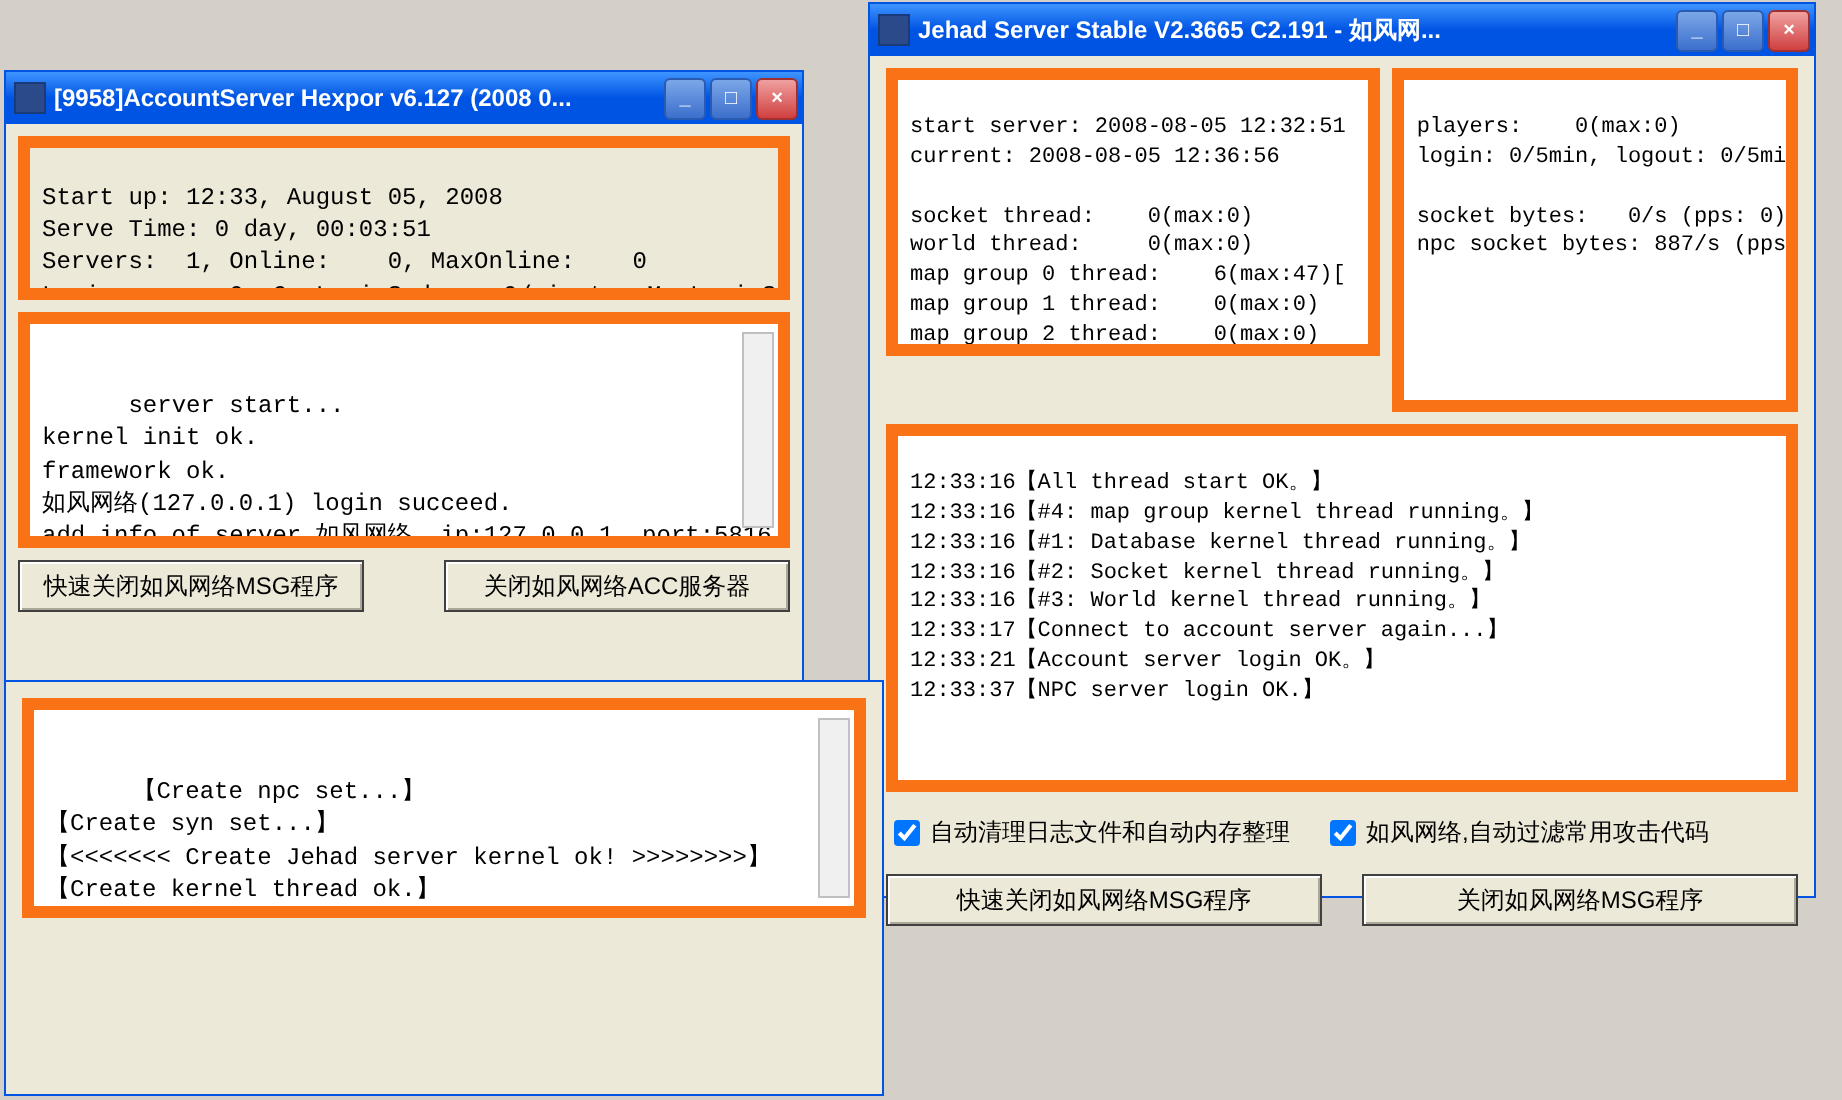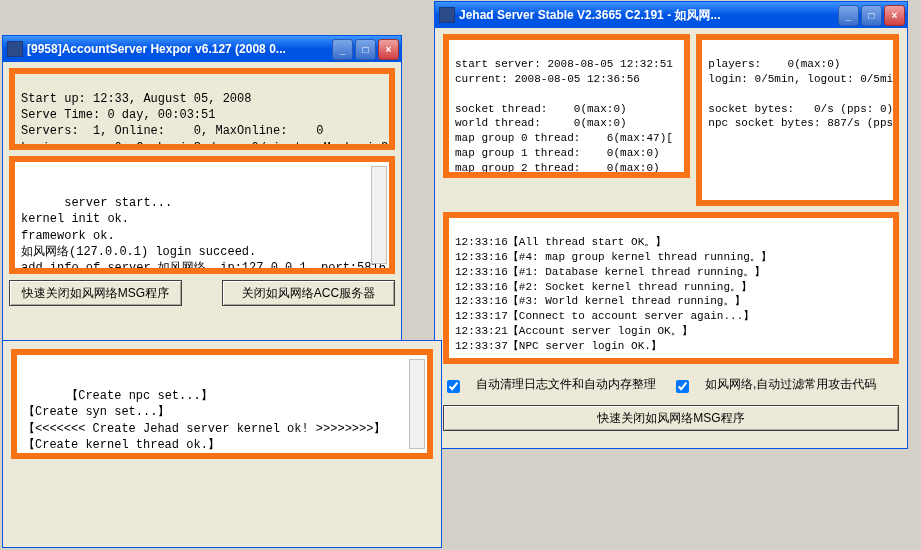--- a/index.html
+++ b/index.html
@@ -11,29 +11,29 @@
 .titlebar .ttext { flex: 1; white-space: nowrap; overflow: hidden; text-overflow: ellipsis; }
 .winbtns { display: flex; gap: 2px; }
 .winbtn { width: 21px; height: 21px; background: linear-gradient(to bottom, #7ba7e8, #3c6fcc); border: 1px solid #2a5bb0; border-radius: 3px; display: flex; align-items: center; justify-content: center; color: white; font-weight: bold; font-size: 10px; cursor: pointer; }
 .winbtn.close { background: linear-gradient(to bottom, #f0a0a0, #d04040); border-color: #a03030; }
 
 .client { padding: 6px; font-family: "Courier New", monospace; font-size: 12px; }
 
 .panel { border: 6px solid #f97316; background: white; padding: 17px 6px; margin-bottom: 6px; line-height: 1.35; white-space: pre; overflow: hidden; }
 .panel.gray { background: #ece9d8; }
 .panel.tall { height: 118px; }
-.panel.log { height: 152px; overflow-y: auto; }
+.panel.log { height: 184px; overflow-y: auto; }
 
 .btnrow { display: flex; gap: 40px; justify-content: space-between; margin-top: 6px; }
 .wbtn { flex: 1; height: 26px; background: #ece9d8; border: 1px solid #404040; box-shadow: inset 1px 1px 0 #fff, inset -1px -1px 0 #aca899; font-size: 12px; font-family: "SimSun", sans-serif; cursor: pointer; }
 
 .row2 { display: flex; gap: 6px; }
 
 .chkrow { display: flex; gap: 20px; padding: 6px 4px; font-family: "SimSun", sans-serif; font-size: 12px; }
-.chk { display: flex; align-items: flex-end; gap: 16px; }
+.chk { display: flex; align-items: center; gap: 5px; }
 .chk input { width: 13px; height: 13px; }
 
 
 #w1 { left: 2px; top: 1px; width: 400px; height: 338px; margin-top: 34px; }
 #w2 { left: 434px; top: 1px; width: 474px; height: 448px; }
 #w3 { left: 2px; top: 340px; width: 440px; height: 208px; }
 
 #w2 .client { padding: 6px 8px; }
 #w2 .panel { font-size: 11px; }
 #w3 .client { padding: 8px; }
@@ -120,20 +120,21 @@
           <input type="checkbox" checked="" style="">
           <span>自动清理日志文件和自动内存整理</span>
         </label>
       <label class="chk">
           <input type="checkbox" checked="" style="">
           <span>如风网络,自动过滤常用攻击代码</span>
         </label>
     </div>
     <div class="btnrow" style="gap:20px;">
       <button class="wbtn">快速关闭如风网络MSG程序</button>
+      <button class="wbtn">关闭如风网络MSG程序</button>
     </div>
   </div>
 </div>
 
 <div class="window" id="w3">
   <div class="client">
     <div class="panel" style="position:relative;">
       <span>【Create npc set...】
 【Create syn set...】
 【&lt;&lt;&lt;&lt;&lt;&lt;&lt; Create Jehad server kernel ok! &gt;&gt;&gt;&gt;&gt;&gt;&gt;&gt;】

